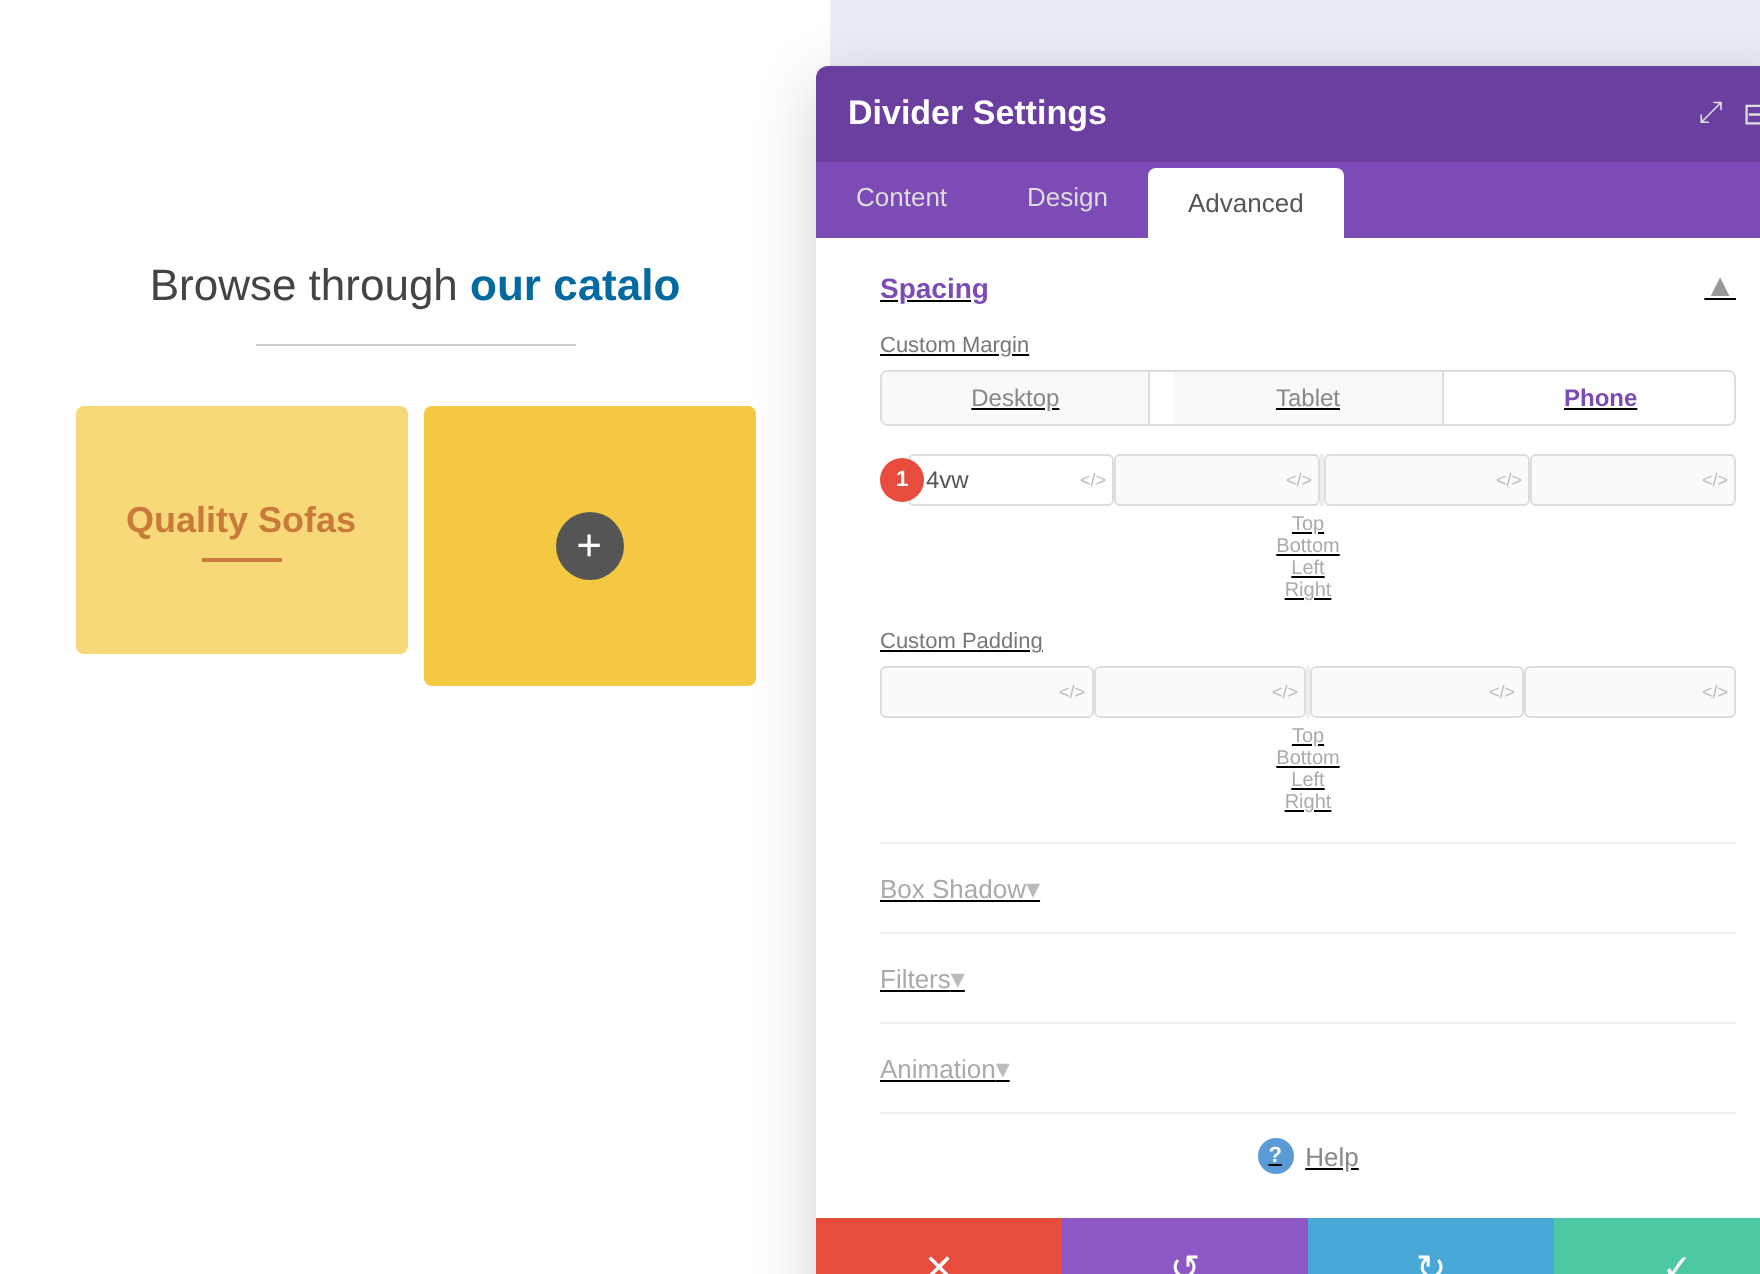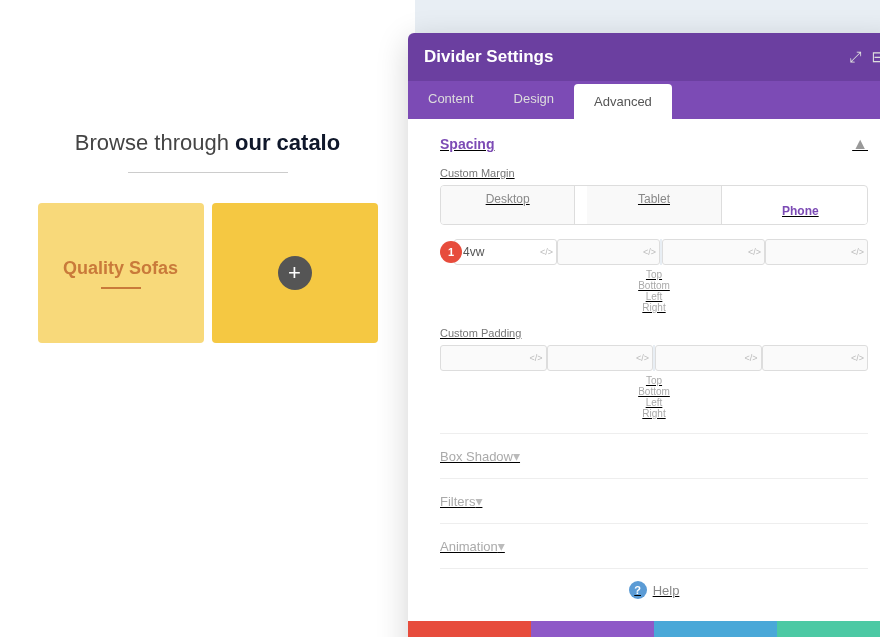--- a/index.html
+++ b/index.html
@@ -33,41 +33,41 @@
       padding-top: 130px;
     }
 
     .browse-text {
       font-size: 22px;
       color: #444;
       margin-bottom: 16px;
     }
     .browse-text strong {
       font-weight: 700;
-      color: #0f172a;
+      color: #0369a1;
     }
 
     .divider-line {
       width: 160px;
       height: 1px;
       background: #ccc;
       margin-bottom: 30px;
     }
 
     .cards-row {
       display: flex;
       gap: 8px;
       width: 340px;
     }
 
     .card-yellow {
       background: #f8d97a;
       border-radius: 4px;
       flex: 1;
-      height: 140px;
+      height: 124px;
       display: flex;
       align-items: center;
       justify-content: center;
     }
 
     .card-yellow-label {
       color: #c97a3a;
       font-size: 18px;
       font-weight: 600;
       text-align: center;
@@ -206,21 +206,20 @@
       text-align: center;
       font-size: 12px;
       color: #888;
       cursor: pointer;
       border-right: 1px solid #ddd;
       background: #f9f9f9;
     }
 
     .device-tab:last-child {
       border-right: none;
-      margin-top: 12px;
     }
 
     .device-tab.active {
       background: #fff;
       color: #7c4bb5;
       font-weight: 600;
     }
 
     
     .input-group-label {

